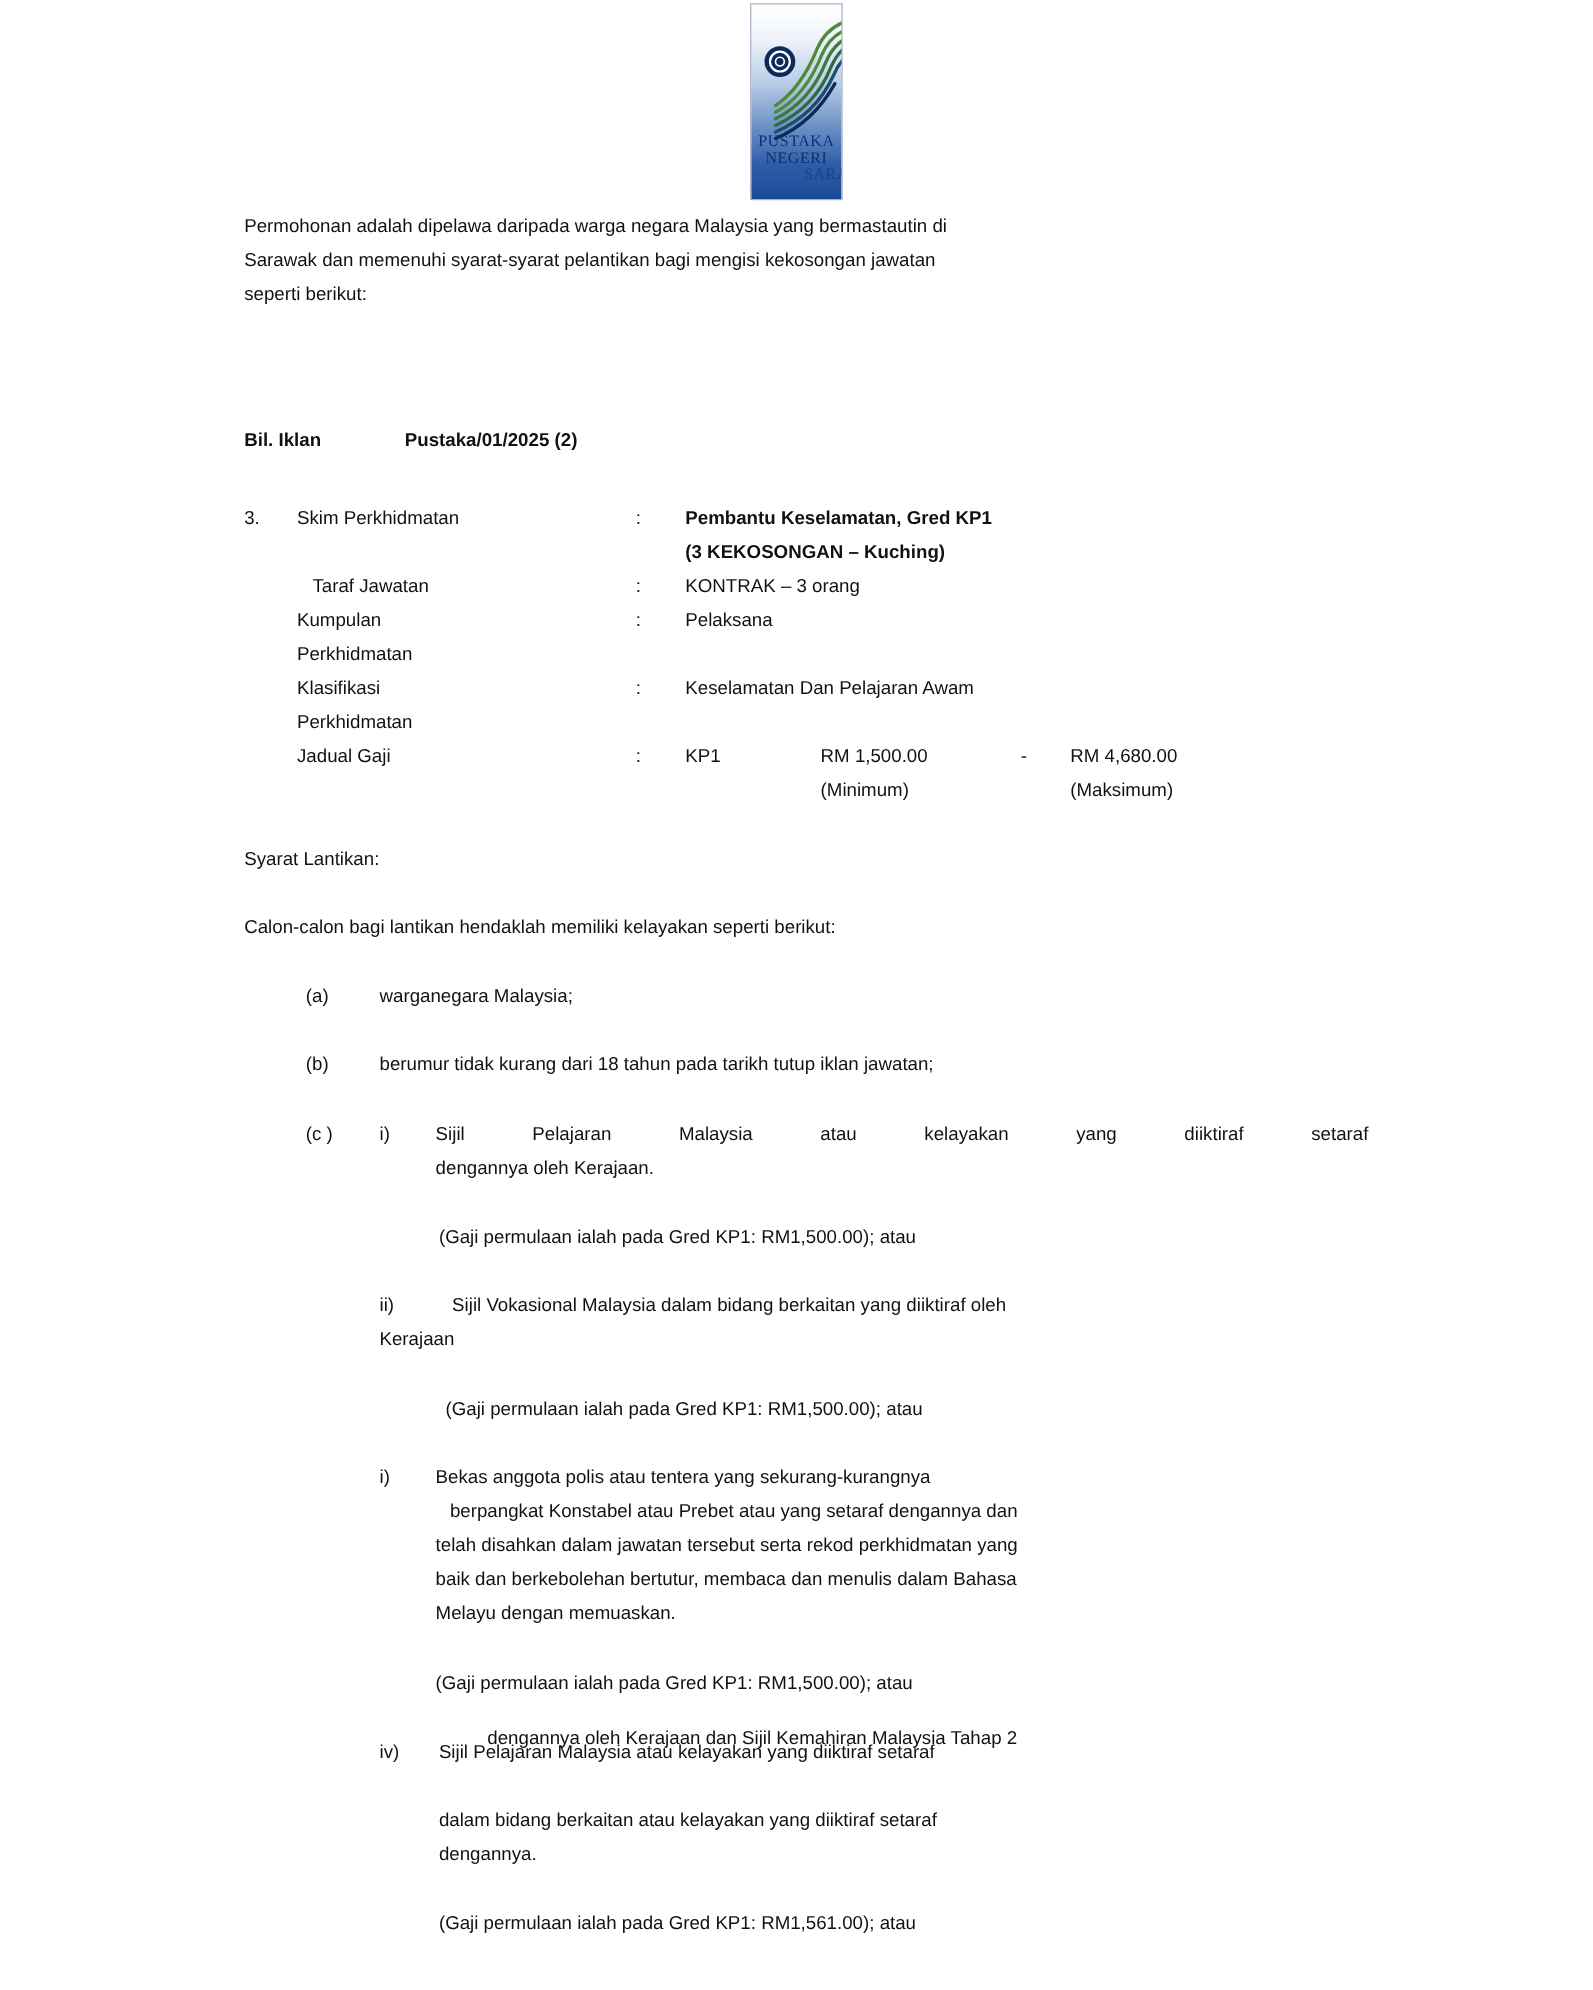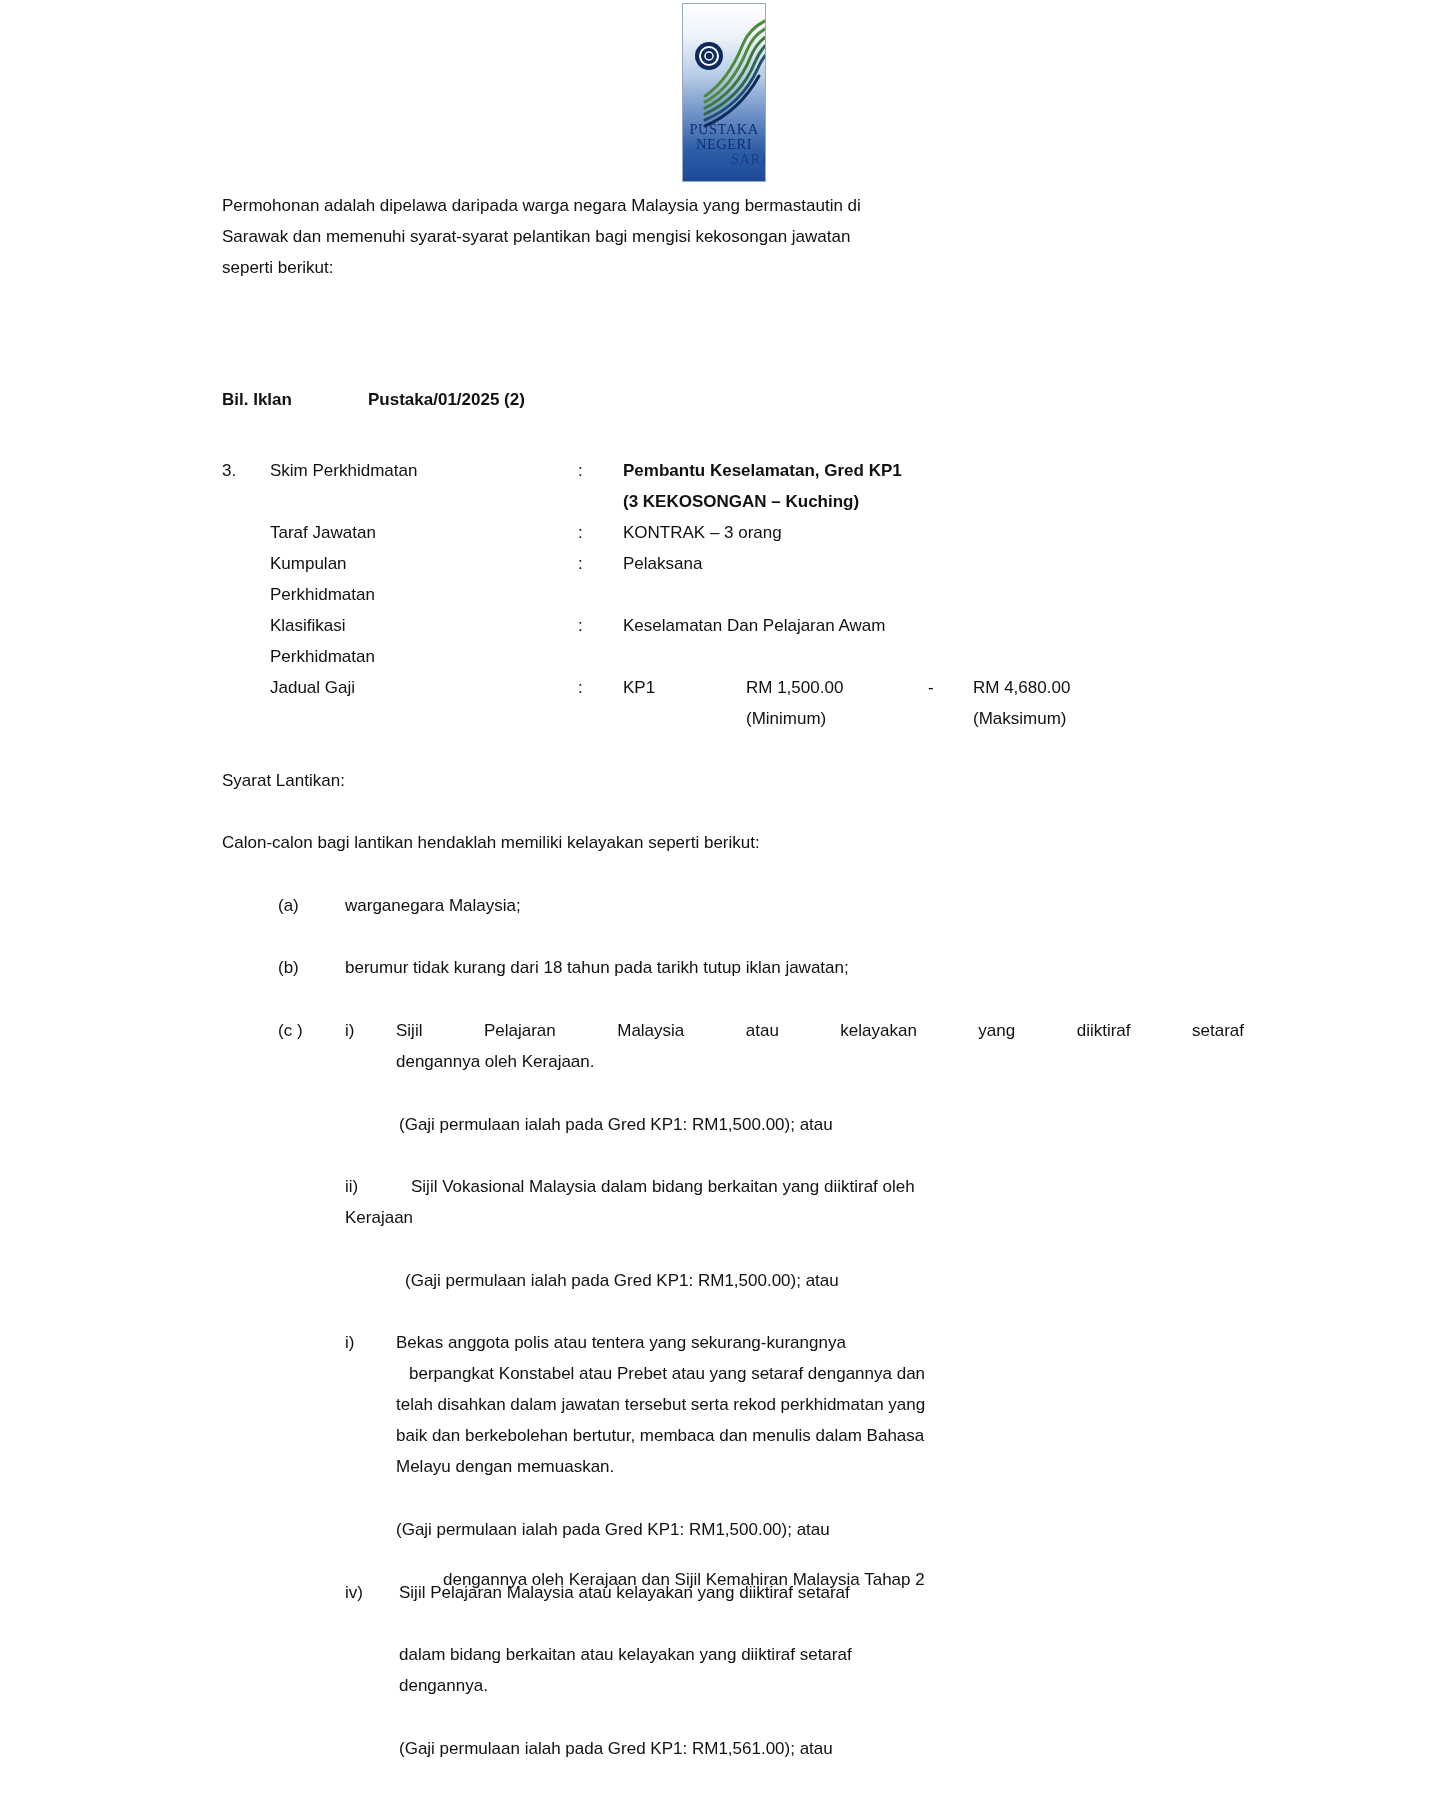--- a/index.html
+++ b/index.html
@@ -50,21 +50,21 @@
 </div>
 
 <div>
   <div class="t" style="left:222px;top:455px;">3.</div>
 
   <div class="t" style="left:270px;top:455px;">Skim Perkhidmatan</div>
   <div class="t" style="left:578px;top:455px;">:</div>
   <div class="t b" style="left:623px;top:455px;">Pembantu Keselamatan, Gred KP1</div>
   <div class="t b" style="left:623px;top:486px;">(3 KEKOSONGAN – Kuching)</div>
 
-  <div class="t" style="left:270px;top:517px;text-align:right;">Taraf Jawatan</div>
+  <div class="t" style="left:284px;top:517px;text-align:right;">Taraf Jawatan</div>
   <div class="t" style="left:578px;top:517px;">:</div>
   <div class="t" style="left:623px;top:517px;">KONTRAK  – 3 orang</div>
 
   <div class="t" style="left:270px;top:548px;">Kumpulan</div>
   <div class="t" style="left:270px;top:579px;">Perkhidmatan</div>
   <div class="t" style="left:578px;top:548px;">:</div>
   <div class="t" style="left:623px;top:548px;">Pelaksana</div>
 
   <div class="t" style="left:270px;top:610px;">Klasifikasi</div>
   <div class="t" style="left:270px;top:641px;">Perkhidmatan</div>

